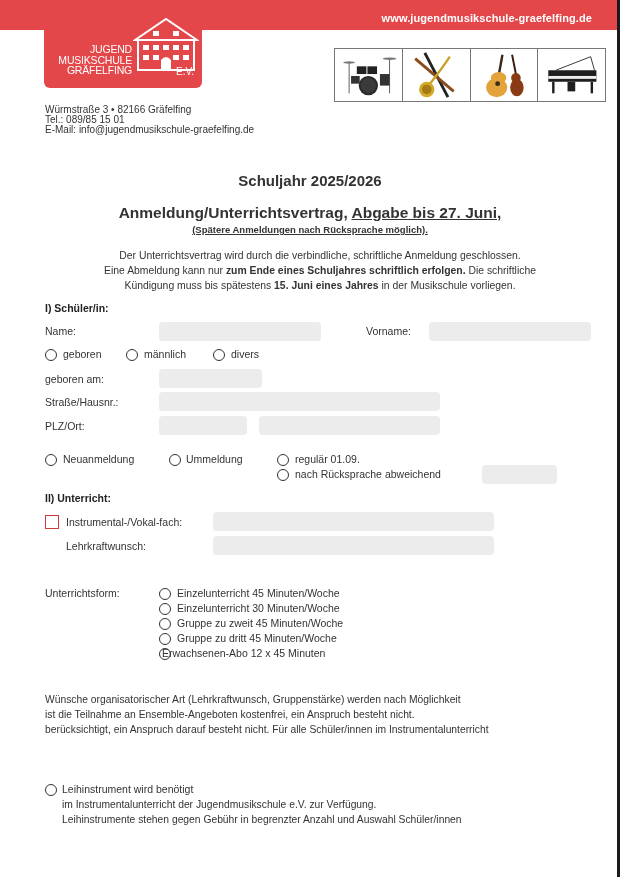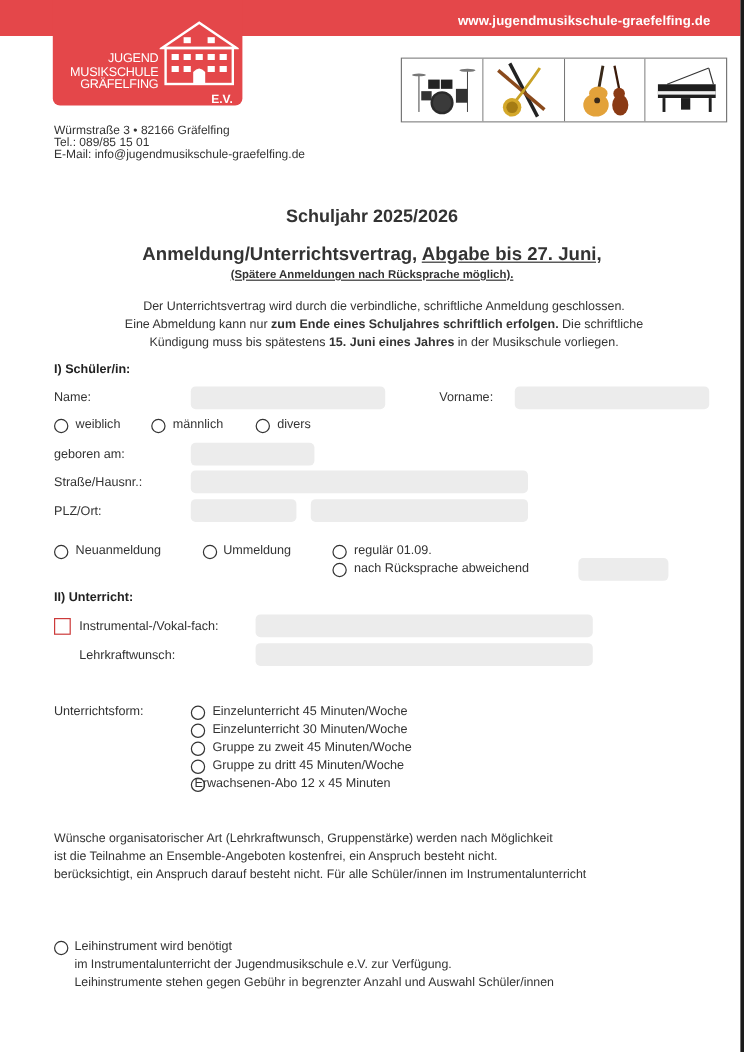--- a/index.html
+++ b/index.html
@@ -9,21 +9,21 @@
   .page { position: absolute; left: 0; top: 0; width: 620px; height: 877px; background: #fff; }
   .right-edge { position: absolute; right: 0; top: 0; width: 3px; height: 877px; background: #1a1a1a; }
 
   
   .band { position: absolute; left: 0; top: 0; width: 617px; height: 30px; background: #e4474a; }
   .logo-tab { position: absolute; left: 44px; top: 0; width: 158px; height: 88px; background: #e4474a; border-radius: 0 0 6px 6px; }
   .website { position: absolute; right: 28px; top: 12px; font-size: 11px; font-weight: bold; color: #fff; letter-spacing: 0.1px; }
 
   .logo-text { position: absolute; left: 52px; top: 44px; width: 80px; text-align: right; color: #fff; font-weight: normal; font-size: 10.5px; line-height: 10.5px; letter-spacing: -0.2px; }
   .logo-text span { display: block; }
-  .logo-ev { position: absolute; left: 176px; top: 66px; color: #fff; font-size: 10px; font-weight: bold; margin-top: 12px; }
+  .logo-ev { position: absolute; left: 176px; top: 66px; color: #fff; font-size: 10px; font-weight: normal; }
   .house { position: absolute; left: 133px; top: 16px; width: 66px; height: 56px; }
 
   .address { position: absolute; left: 45px; top: 105px; font-size: 10px; line-height: 10px; color: #333; }
   .address div { white-space: nowrap; }
 
   
   .instruments { position: absolute; left: 334px; top: 48px; width: 272px; height: 54px; display: flex; border: 1px solid #777; }
   .inst { flex: 1; border-right: 1px solid #777; position: relative; background: #fff; }
   .inst:last-child { border-right: none; }
   .inst svg { position: absolute; left: 0; top: 0; width: 100%; height: 100%; }
@@ -145,21 +145,21 @@
   </div>
 
   <div class="section" style="top:302px;">I) Schüler/in:</div>
 
   <div class="lbl" style="left:45px; top:325px;">Name:</div>
   <input class="field" style="left: 159px; top: 322px; width: 162px;" value="">
   <div class="lbl" style="left:366px; top:325px;">Vorname:</div>
   <input class="field" style="left: 429px; top: 322px; width: 162px;" value="">
 
   <div class="radio" style="left:45px; top:349px;"></div>
-  <div class="lbl" style="left:63px; top:348px;">weiblich</div>
+  <div class="lbl" style="left:63px; top:348px;">geboren</div>
   <div class="radio" style="left:126px; top:349px;"></div>
   <div class="lbl" style="left:144px; top:348px;">männlich</div>
   <div class="radio" style="left:213px; top:349px;"></div>
   <div class="lbl" style="left:231px; top:348px;">divers</div>
 
   <div class="lbl" style="left:45px; top:373px;">geboren am:</div>
   <input class="field" style="left: 159px; top: 369px; width: 103px;" value="">
 
   <div class="lbl" style="left:45px; top:396px;">Straße/Hausnr.:</div>
   <input class="field" style="left: 159px; top: 392px; width: 281px;" value="">

